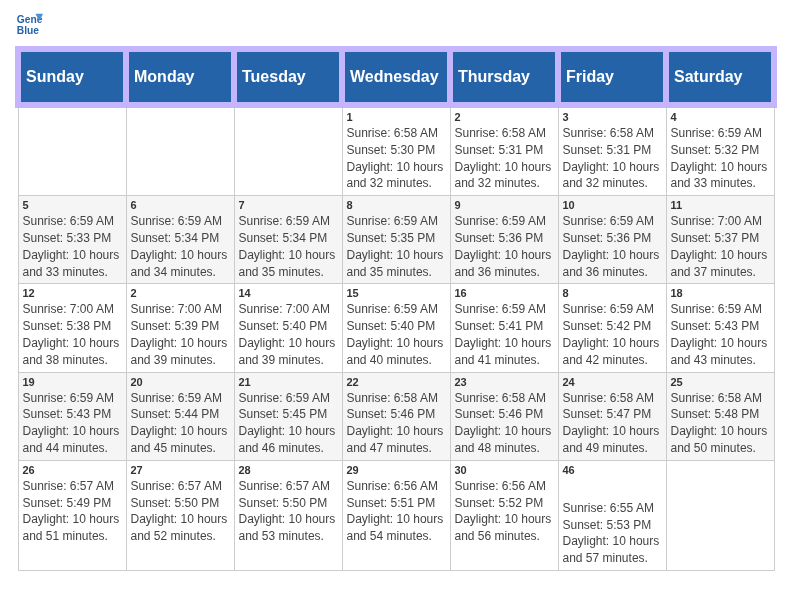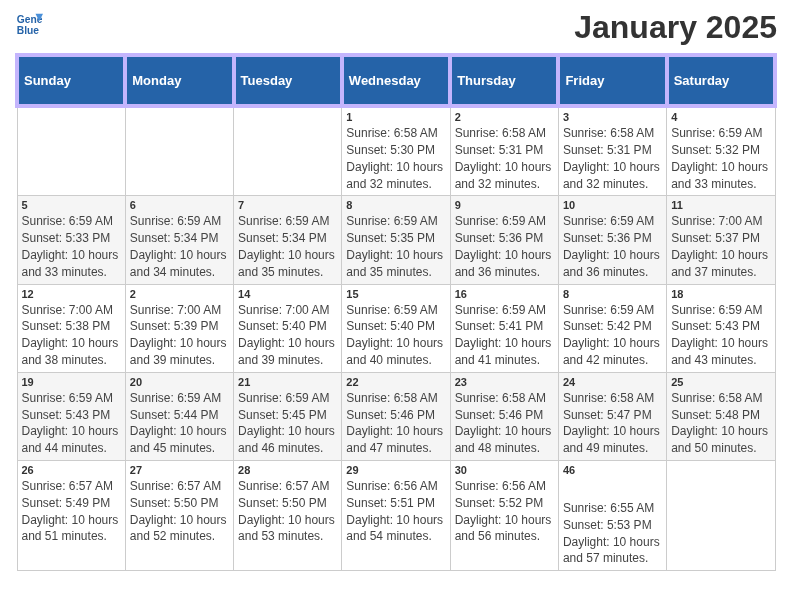--- a/index.html
+++ b/index.html
@@ -46,23 +46,23 @@
     .calendar {
       width: 100%;
       border-collapse: collapse;
       font-size: 9.5px;
     }
     .calendar th {
       background-color: #2563a8;
       color: white;
       text-align: left;
       padding: 16px 5px;
-      font-size: 13px;
+      font-size: 16px;
       font-weight: bold;
-      border: 4px solid #c4b5fd;
+      border: 6px solid #c4b5fd;
     }
     .calendar td {
       border: 1px solid #ccc;
       vertical-align: top;
       padding: 3px 4px;
       width: calc(100% / 7);
       height: 80px;
       background: #fff;
     }
     .calendar tr:nth-child(even) td {
@@ -90,21 +90,20 @@
 <div class="page">
   <div class="header">
     <div class="logo">
       <svg class="logo-icon" viewBox="0 0 30 30">
         <text x="2" y="14" font-size="11" fill="#2563a8" font-weight="bold">General</text>
         <text x="2" y="26" font-size="11" fill="#2563a8" font-weight="bold">Blue</text>
         <polygon points="22,4 30,4 26,12" fill="#4a90d9"></polygon>
       </svg>
     </div>
     <div class="title-block">
-      <div class="month-title">January 2025</div>
     </div>
   </div>
 
   <table class="calendar">
     <thead>
       <tr>
       <th>Sunday</th>
           <th>Monday</th>
           <th>Tuesday</th>
           <th>Wednesday</th>

